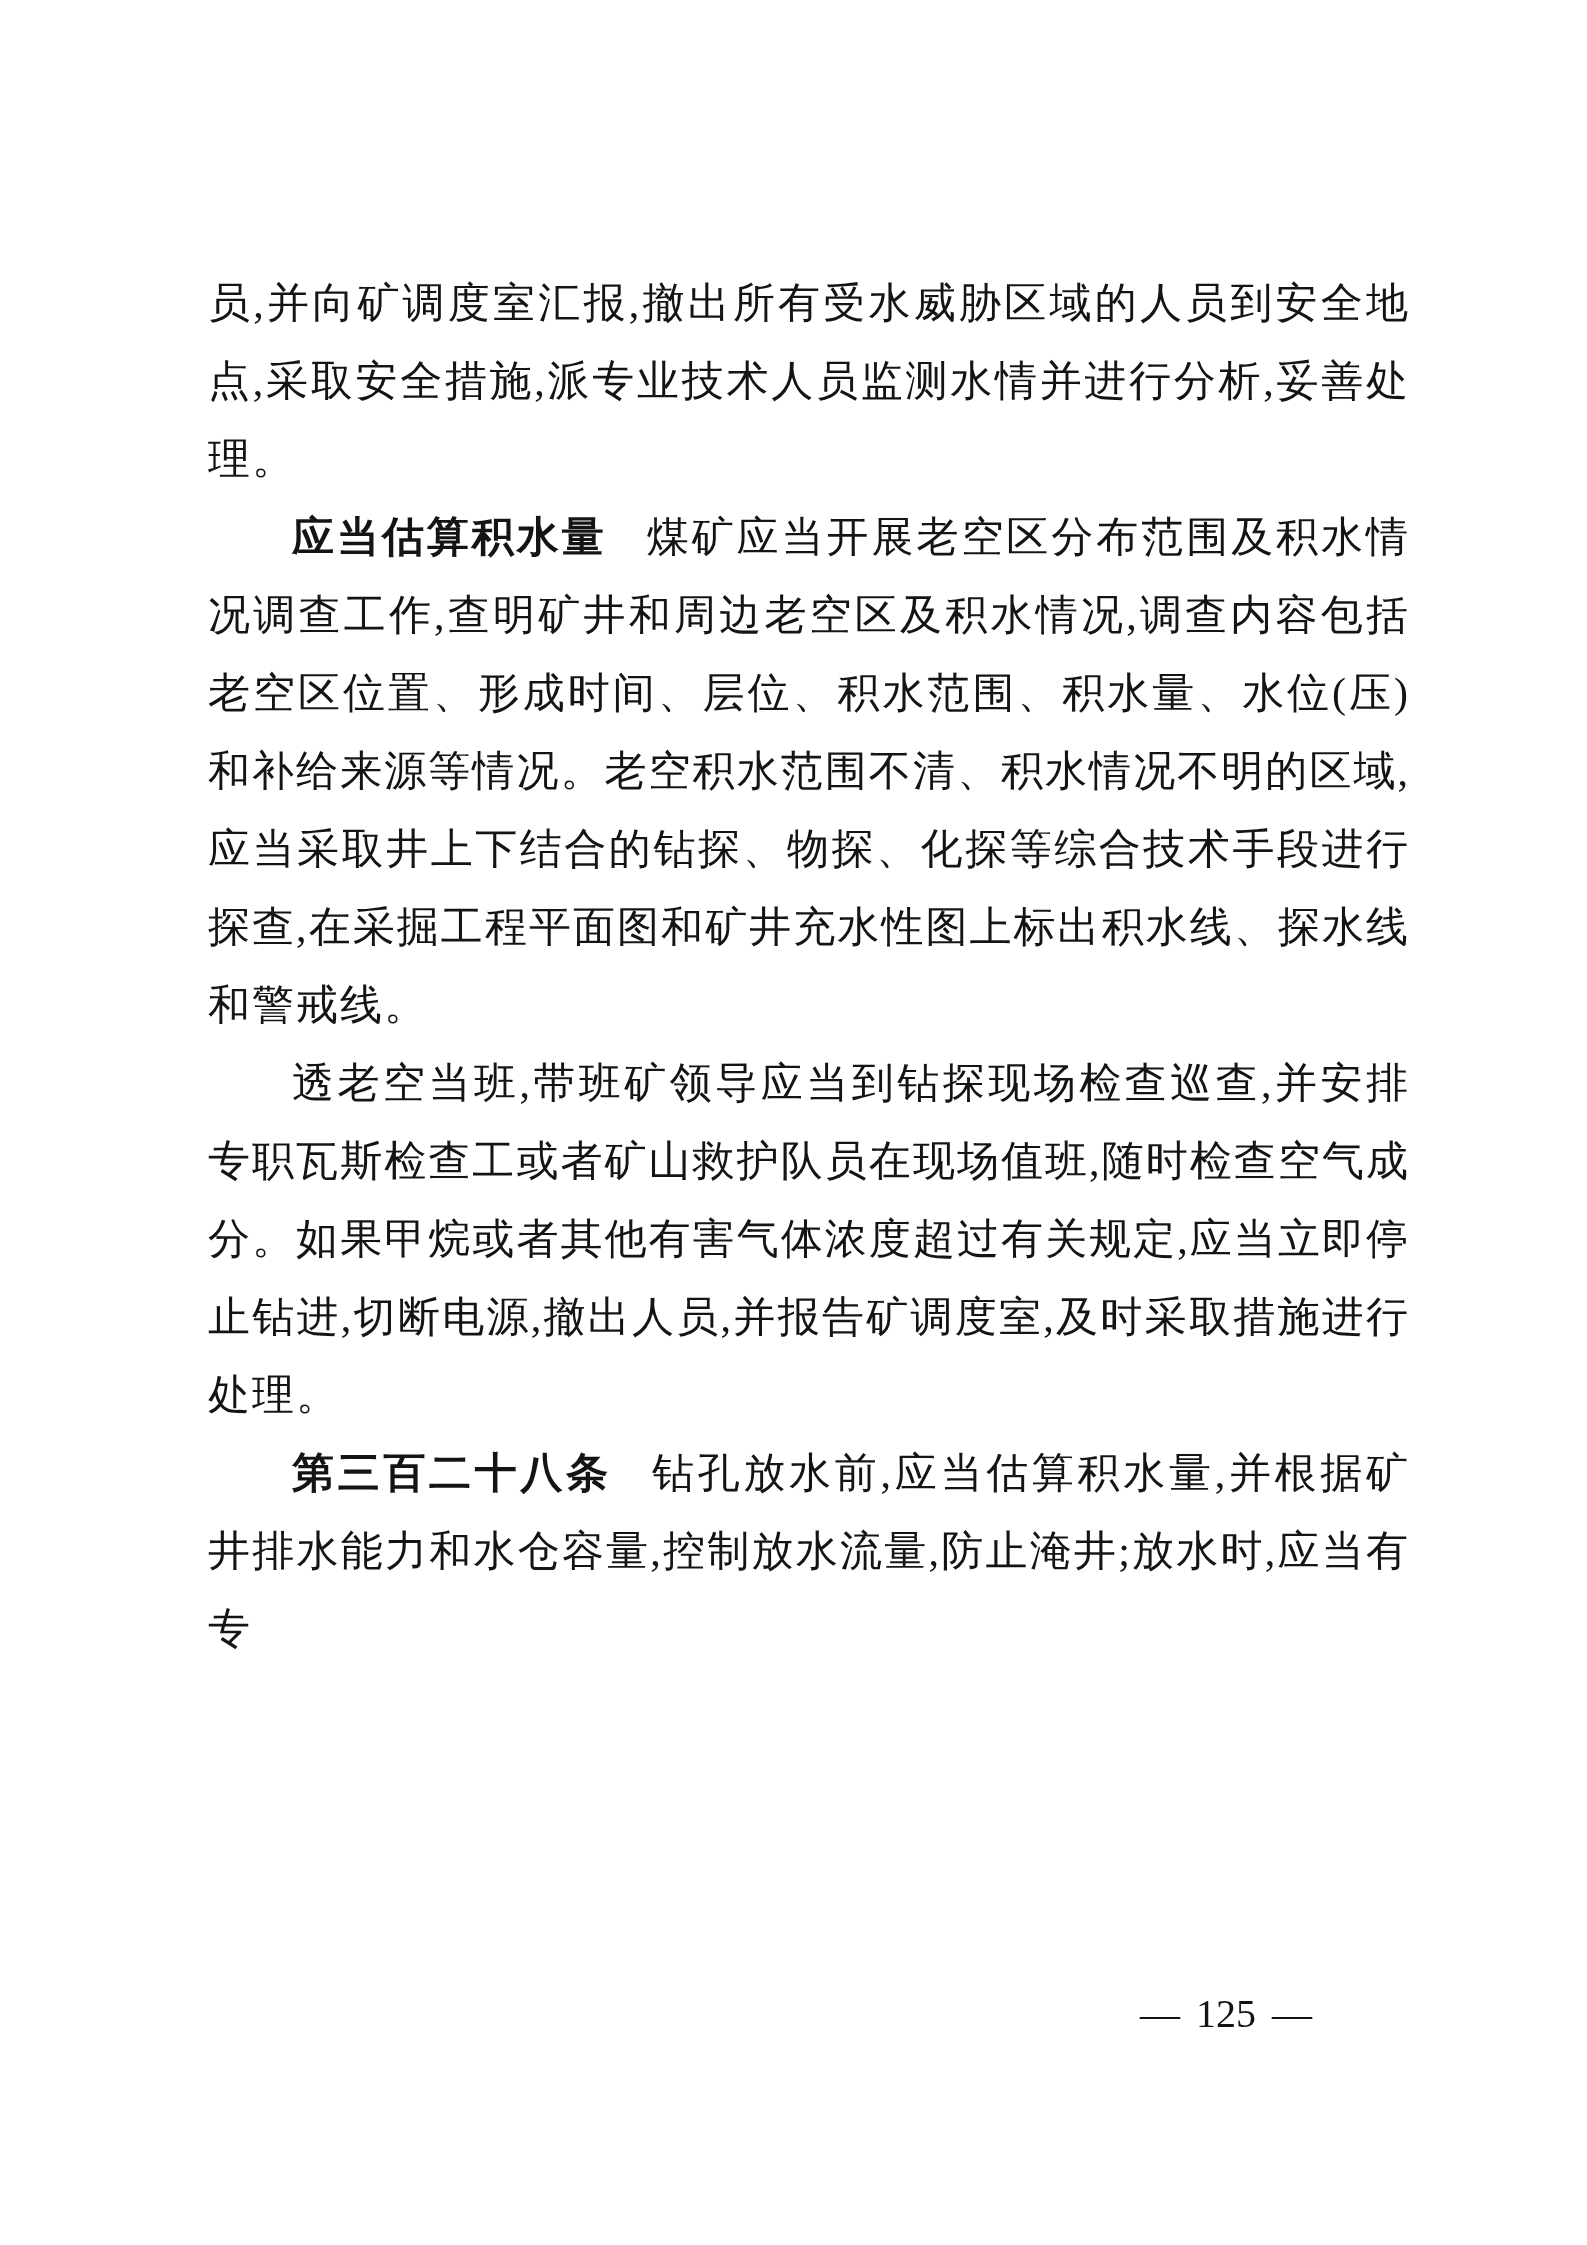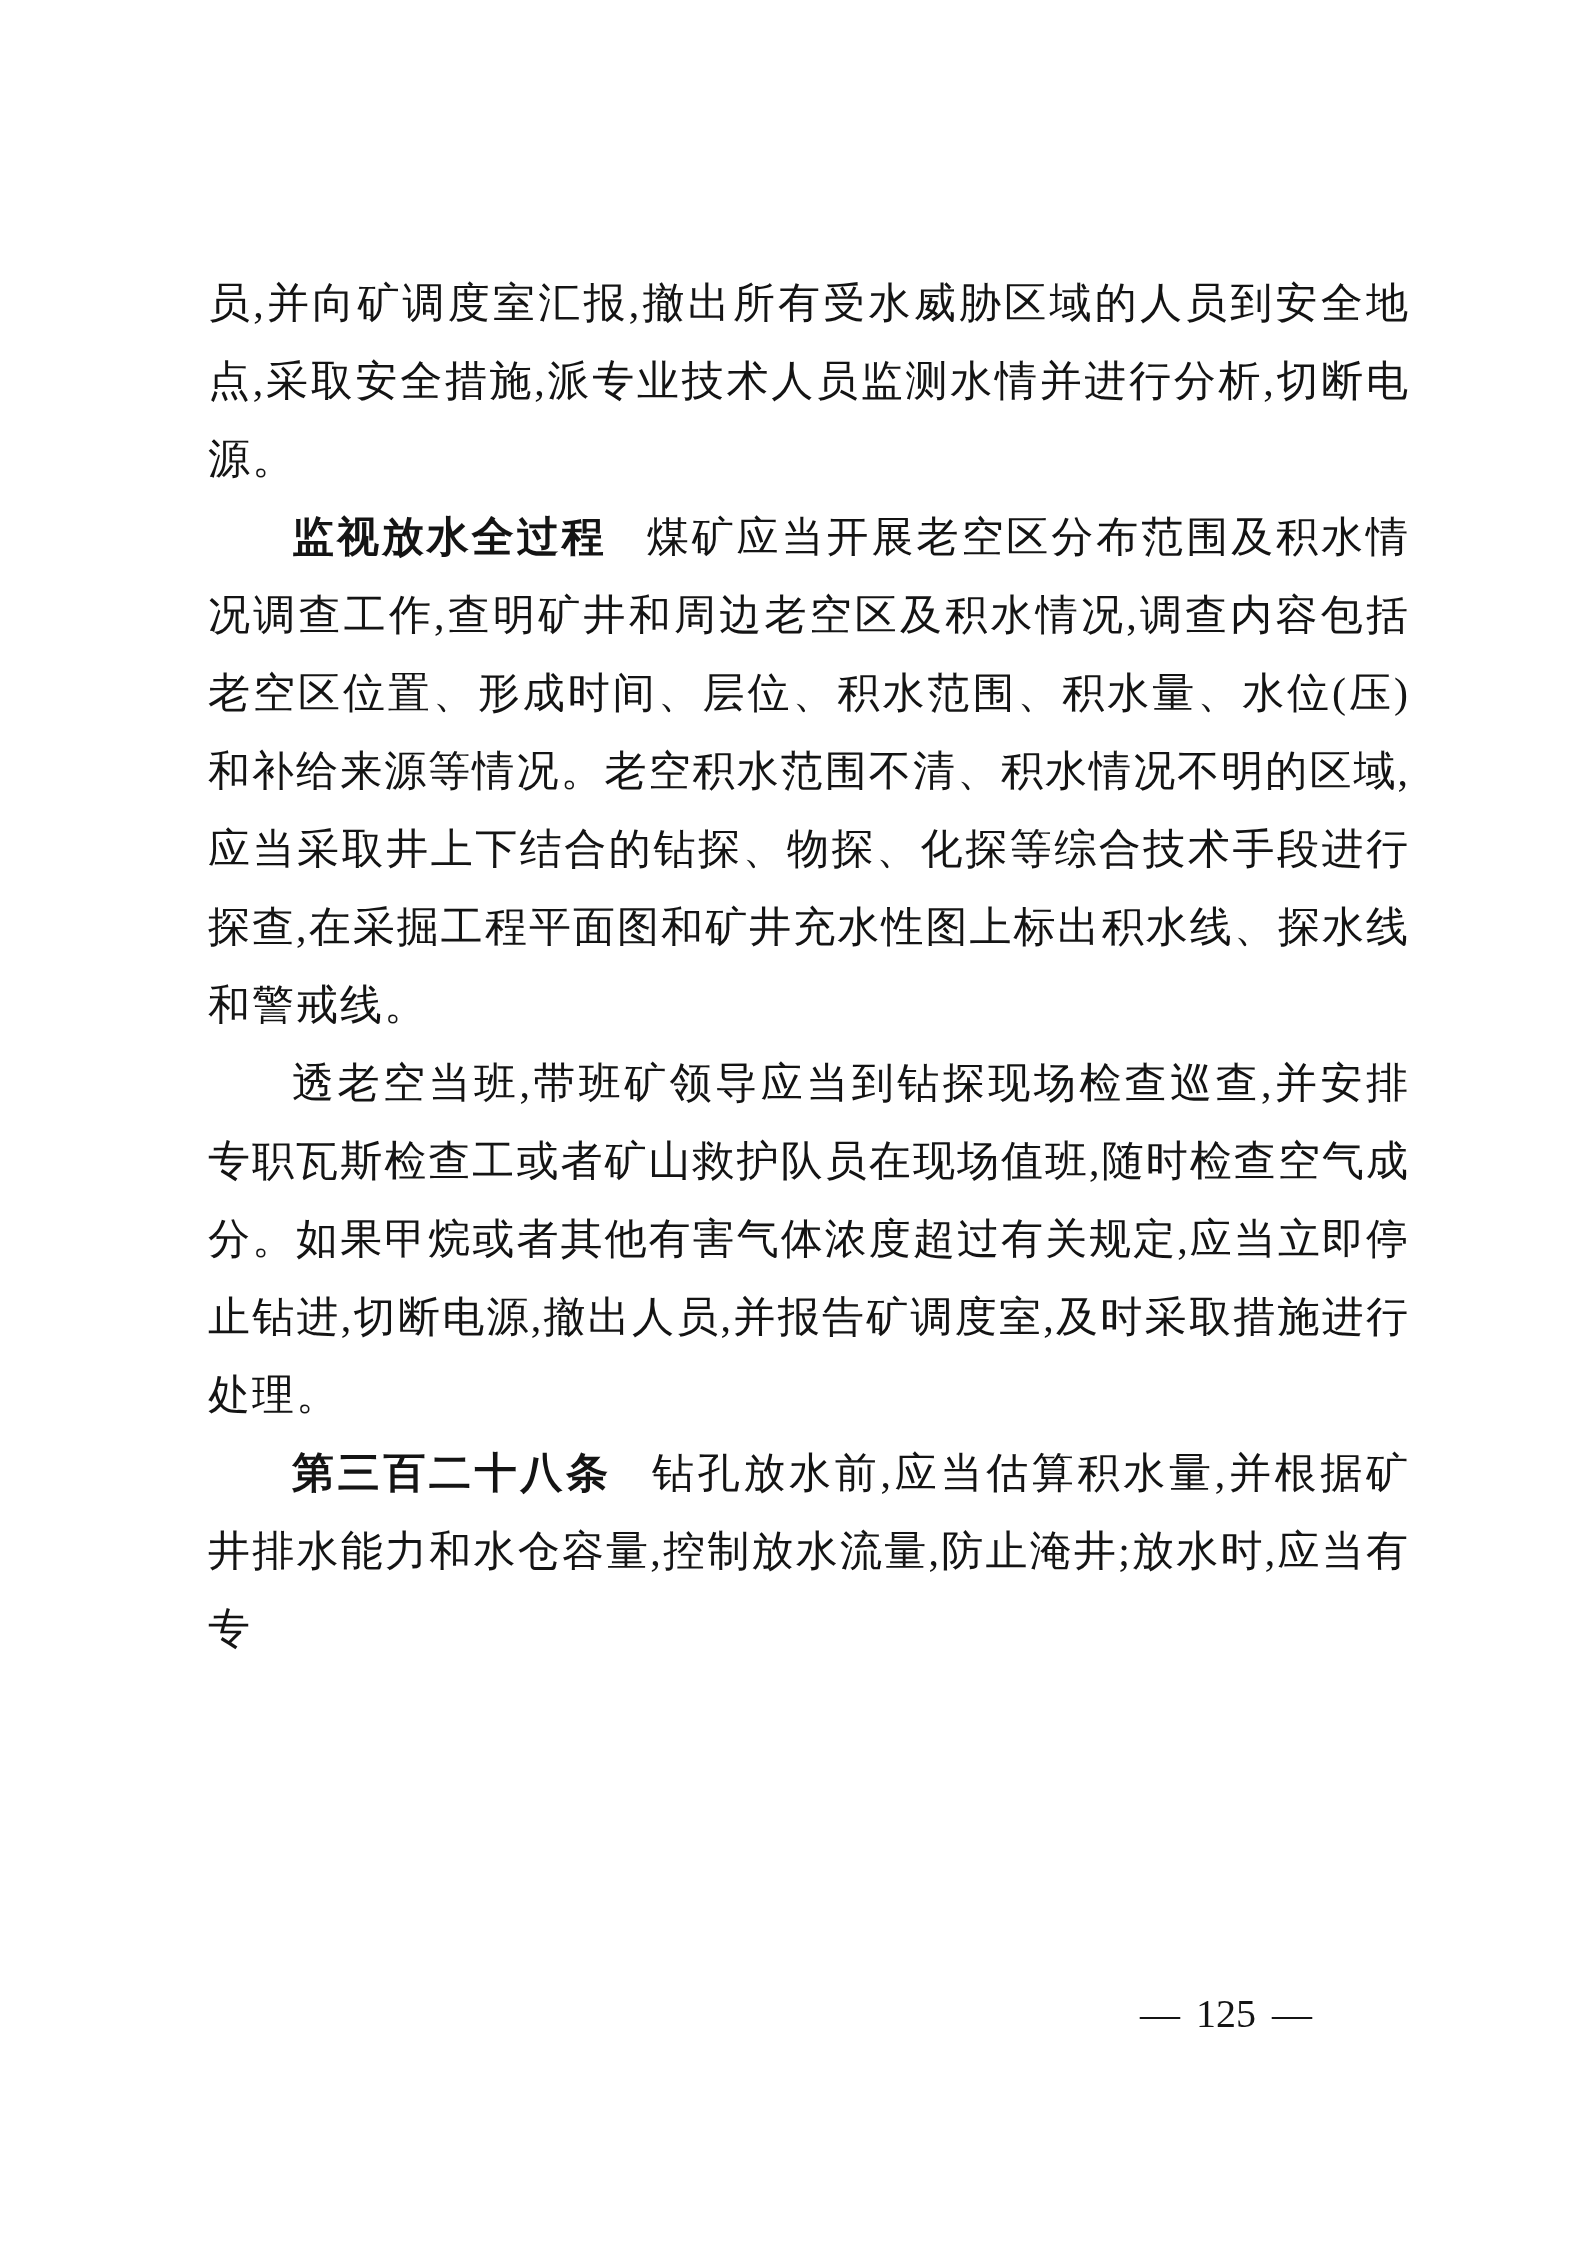--- a/index.html
+++ b/index.html
@@ -54,23 +54,23 @@
     font-family: Liberation Serif, serif;
   }
 </style>
 </head>
 <body>
 
 <div class="page">
 
   <main class="body-text">
 
-    <p class="para">员,并向矿调度室汇报,撤出所有受水威胁区域的人员到安全地点,采取安全措施,派专业技术人员监测水情并进行分析,切断电源。</p>
+    <p class="para">员,并向矿调度室汇报,撤出所有受水威胁区域的人员到安全地点,采取安全措施,派专业技术人员监测水情并进行分析,妥善处理。</p>
 
-    <p class="para indent"><b class="article-no">监视放水全过程</b><span>煤矿应当开展老空区分布范围及积水情况调查工作,查明矿井和周边老空区及积水情况,调查内容包括老空区位置、形成时间、层位、积水范围、积水量、水位(压)和补给来源等情况。老空积水范围不清、积水情况不明的区域,应当采取井上下结合的钻探、物探、化探等综合技术手段进行探查,在采掘工程平面图和矿井充水性图上标出积水线、探水线和警戒线。</span></p>
+    <p class="para indent"><b class="article-no">应当估算积水量</b><span>煤矿应当开展老空区分布范围及积水情况调查工作,查明矿井和周边老空区及积水情况,调查内容包括老空区位置、形成时间、层位、积水范围、积水量、水位(压)和补给来源等情况。老空积水范围不清、积水情况不明的区域,应当采取井上下结合的钻探、物探、化探等综合技术手段进行探查,在采掘工程平面图和矿井充水性图上标出积水线、探水线和警戒线。</span></p>
 
 
     <p class="para indent">透老空当班,带班矿领导应当到钻探现场检查巡查,并安排专职瓦斯检查工或者矿山救护队员在现场值班,随时检查空气成分。如果甲烷或者其他有害气体浓度超过有关规定,应当立即停止钻进,切断电源,撤出人员,并报告矿调度室,及时采取措施进行处理。</p>
 
     <p class="para indent"><b class="article-no">第三百二十八条</b><span>钻孔放水前,应当估算积水量,并根据矿井排水能力和水仓容量,控制放水流量,防止淹井;放水时,应当有专</span></p>
 
   </main>
 
   <footer class="page-footer">
     <span class="dash">—</span><span class="pageno">125</span><span class="dash">—</span>

